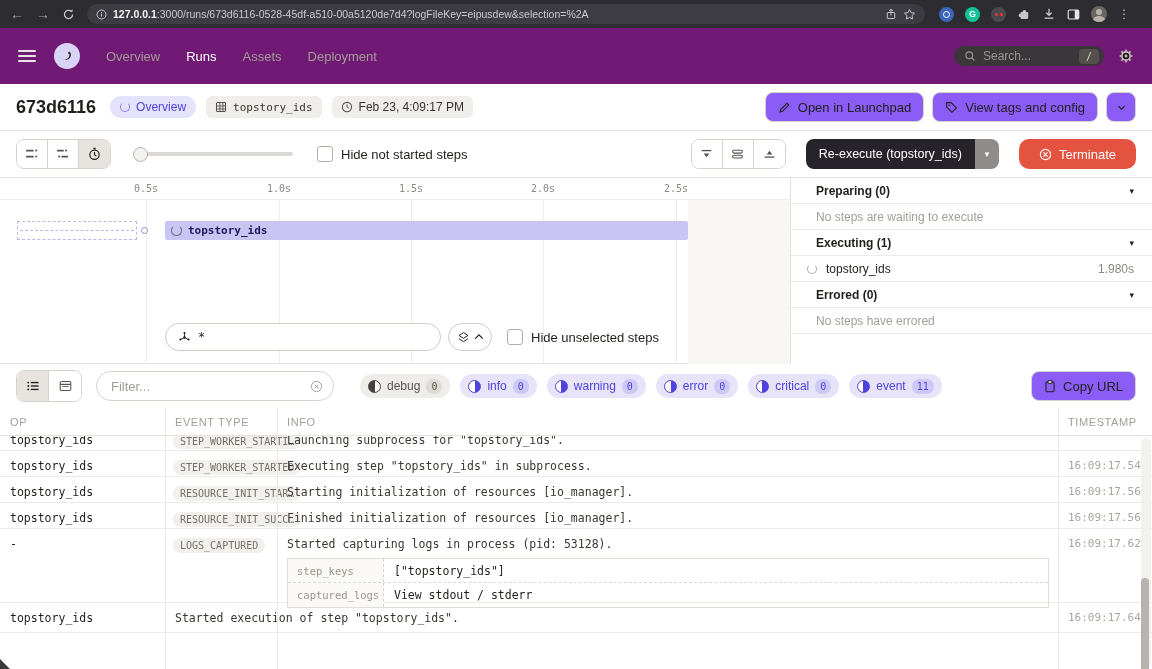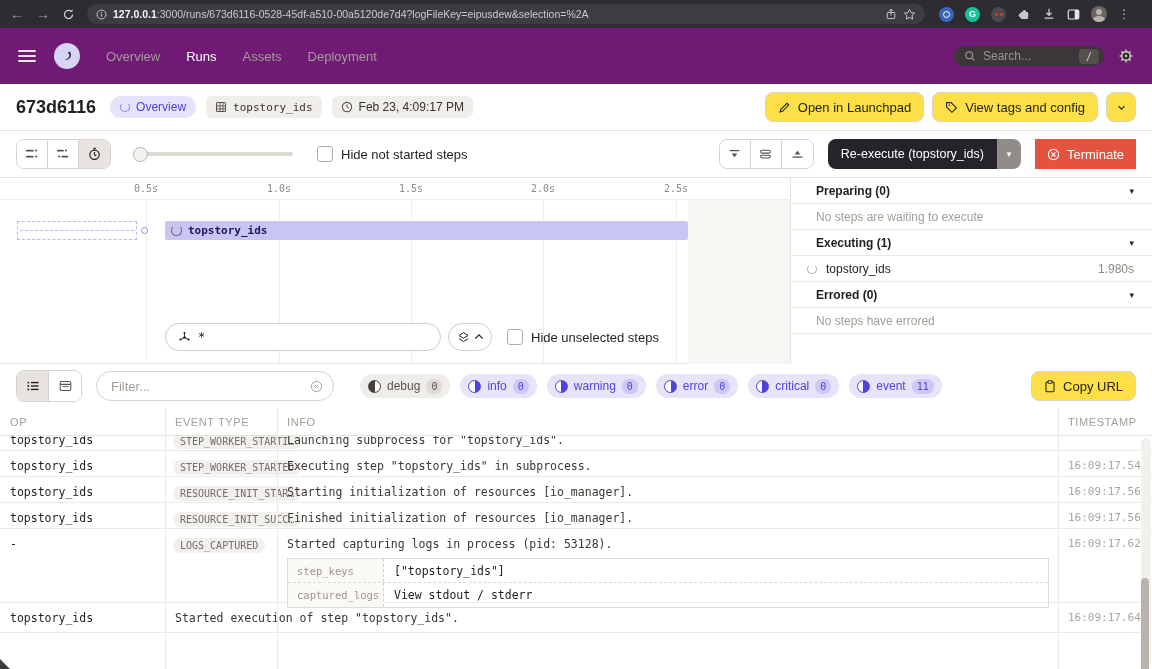--- a/index.html
+++ b/index.html
@@ -33,39 +33,39 @@
   .gear { margin-left:14px; }
 
   
   .run-header { position:absolute; top:84px; left:0; right:0; height:47px; background:#fff; border-bottom:1px solid #e6e3df; display:flex; align-items:center; padding:0 16px; gap:10px; }
   .run-id { font-size:18px; font-weight:bold; color:#211f1c; margin-right:4px; }
   .badge-started { height:22px; border-radius:11px; background:#e5e2fb; color:#4f43dd; font-size:12px; display:flex; align-items:center; gap:6px; padding:0 10px; }
   .spin { width:10px; height:10px; border-radius:50%; border:1.5px solid #8c84e8; border-top-color:transparent; }
   .spin.gray { border-color:#b3aea8; border-top-color:transparent; }
   .tag-chip { height:22px; border-radius:6px; background:#f0eeea; color:#36322d; font-size:12px; display:flex; align-items:center; gap:6px; padding:0 9px; }
   .hdr-actions { margin-left:auto; display:flex; align-items:center; gap:8px; }
-  .btn { height:30px; border-radius:8px; border:1px solid #d6d3cd; background:#fde047; display:flex; align-items:center; gap:7px; padding:0 12px; font-size:13px; color:#211f1c; }
+  .btn { height:30px; border-radius:8px; border:1px solid #d6d3cd; background:#8b5cf6; display:flex; align-items:center; gap:7px; padding:0 12px; font-size:13px; color:#211f1c; }
   .btn.icon-only { width:30px; padding:0; justify-content:center; }
 
   
   .gantt-toolbar { position:absolute; top:131px; left:0; right:0; height:47px; background:#fff; border-bottom:1px solid #e6e3df; display:flex; align-items:center; padding:0 16px; }
   .seg { display:flex; border:1px solid #d6d3cd; border-radius:8px; overflow:hidden; background:#fff; }
   .seg .seg-btn { width:31px; height:28px; display:flex; align-items:center; justify-content:center; border-right:1px solid #d6d3cd; background:#fff; }
   .seg .seg-btn:last-child { border-right:none; }
   .seg .seg-btn.active { background:#e7e4e0; }
   .slider { width:160px; height:28px; margin-left:22px; position:relative; display:flex; align-items:center; }
   .slider .track { width:100%; height:4px; border-radius:2px; background:#dcd8d3; }
   .slider .knob { position:absolute; left:0; width:15px; height:15px; border-radius:50%; background:#f4f2ef; border:1px solid #b8b4ae; }
   .chk { width:16px; height:16px; border:1.5px solid #b3aea8; border-radius:3px; background:#fff; }
   .chk-row { display:flex; align-items:center; gap:8px; font-size:13px; color:#211f1c; }
-  .right-tools { margin-left:auto; display:flex; align-items:center; gap:14px; }
+  .right-tools { margin-left:auto; display:flex; align-items:center; gap:20px; }
   .split-btn { display:flex; height:30px; border-radius:8px; overflow:hidden; }
   .split-main { background:#27232a; color:#fff; font-size:12.5px; display:flex; align-items:center; padding:0 13px; }
   .split-caret { background:#8f8c89; width:24px; display:flex; align-items:center; justify-content:center; color:#fff; font-size:9px; }
-  .btn-danger { height:30px; border-radius:0; background:#e3533f; color:#fff; font-size:13px; display:flex; align-items:center; gap:7px; padding:0 12px; border:none; }
+  .btn-danger { height:30px; border-radius:10px; background:#e3533f; color:#fff; font-size:13px; display:flex; align-items:center; gap:7px; padding:0 20px; border:none; }
 
   
   .main { position:absolute; top:178px; left:0; right:0; height:186px; border-bottom:1px solid #e6e3df; }
   .gantt { position:absolute; left:0; top:0; width:790px; height:186px; }
   .axis { position:absolute; top:0; left:0; right:0; height:22px; border-bottom:1px solid #efede9; }
   .tick { position:absolute; top:5px; transform:translateX(-50%); font-family:"DejaVu Sans Mono",monospace; font-size:10px; color:#8d8882; }
   .gridline { position:absolute; top:22px; bottom:0; width:1px; background:#efede9; }
   .future { position:absolute; left:688px; right:0; top:22px; bottom:0; background:#f8f6f2; }
   .wait-box { position:absolute; left:17px; top:43px; width:120px; height:19px; border:1px dashed #bcb7ea; background:#fff; }
   .wait-box::after { content:""; position:absolute; left:2px; right:2px; top:8px; border-top:1px dashed #bcb7ea; }

